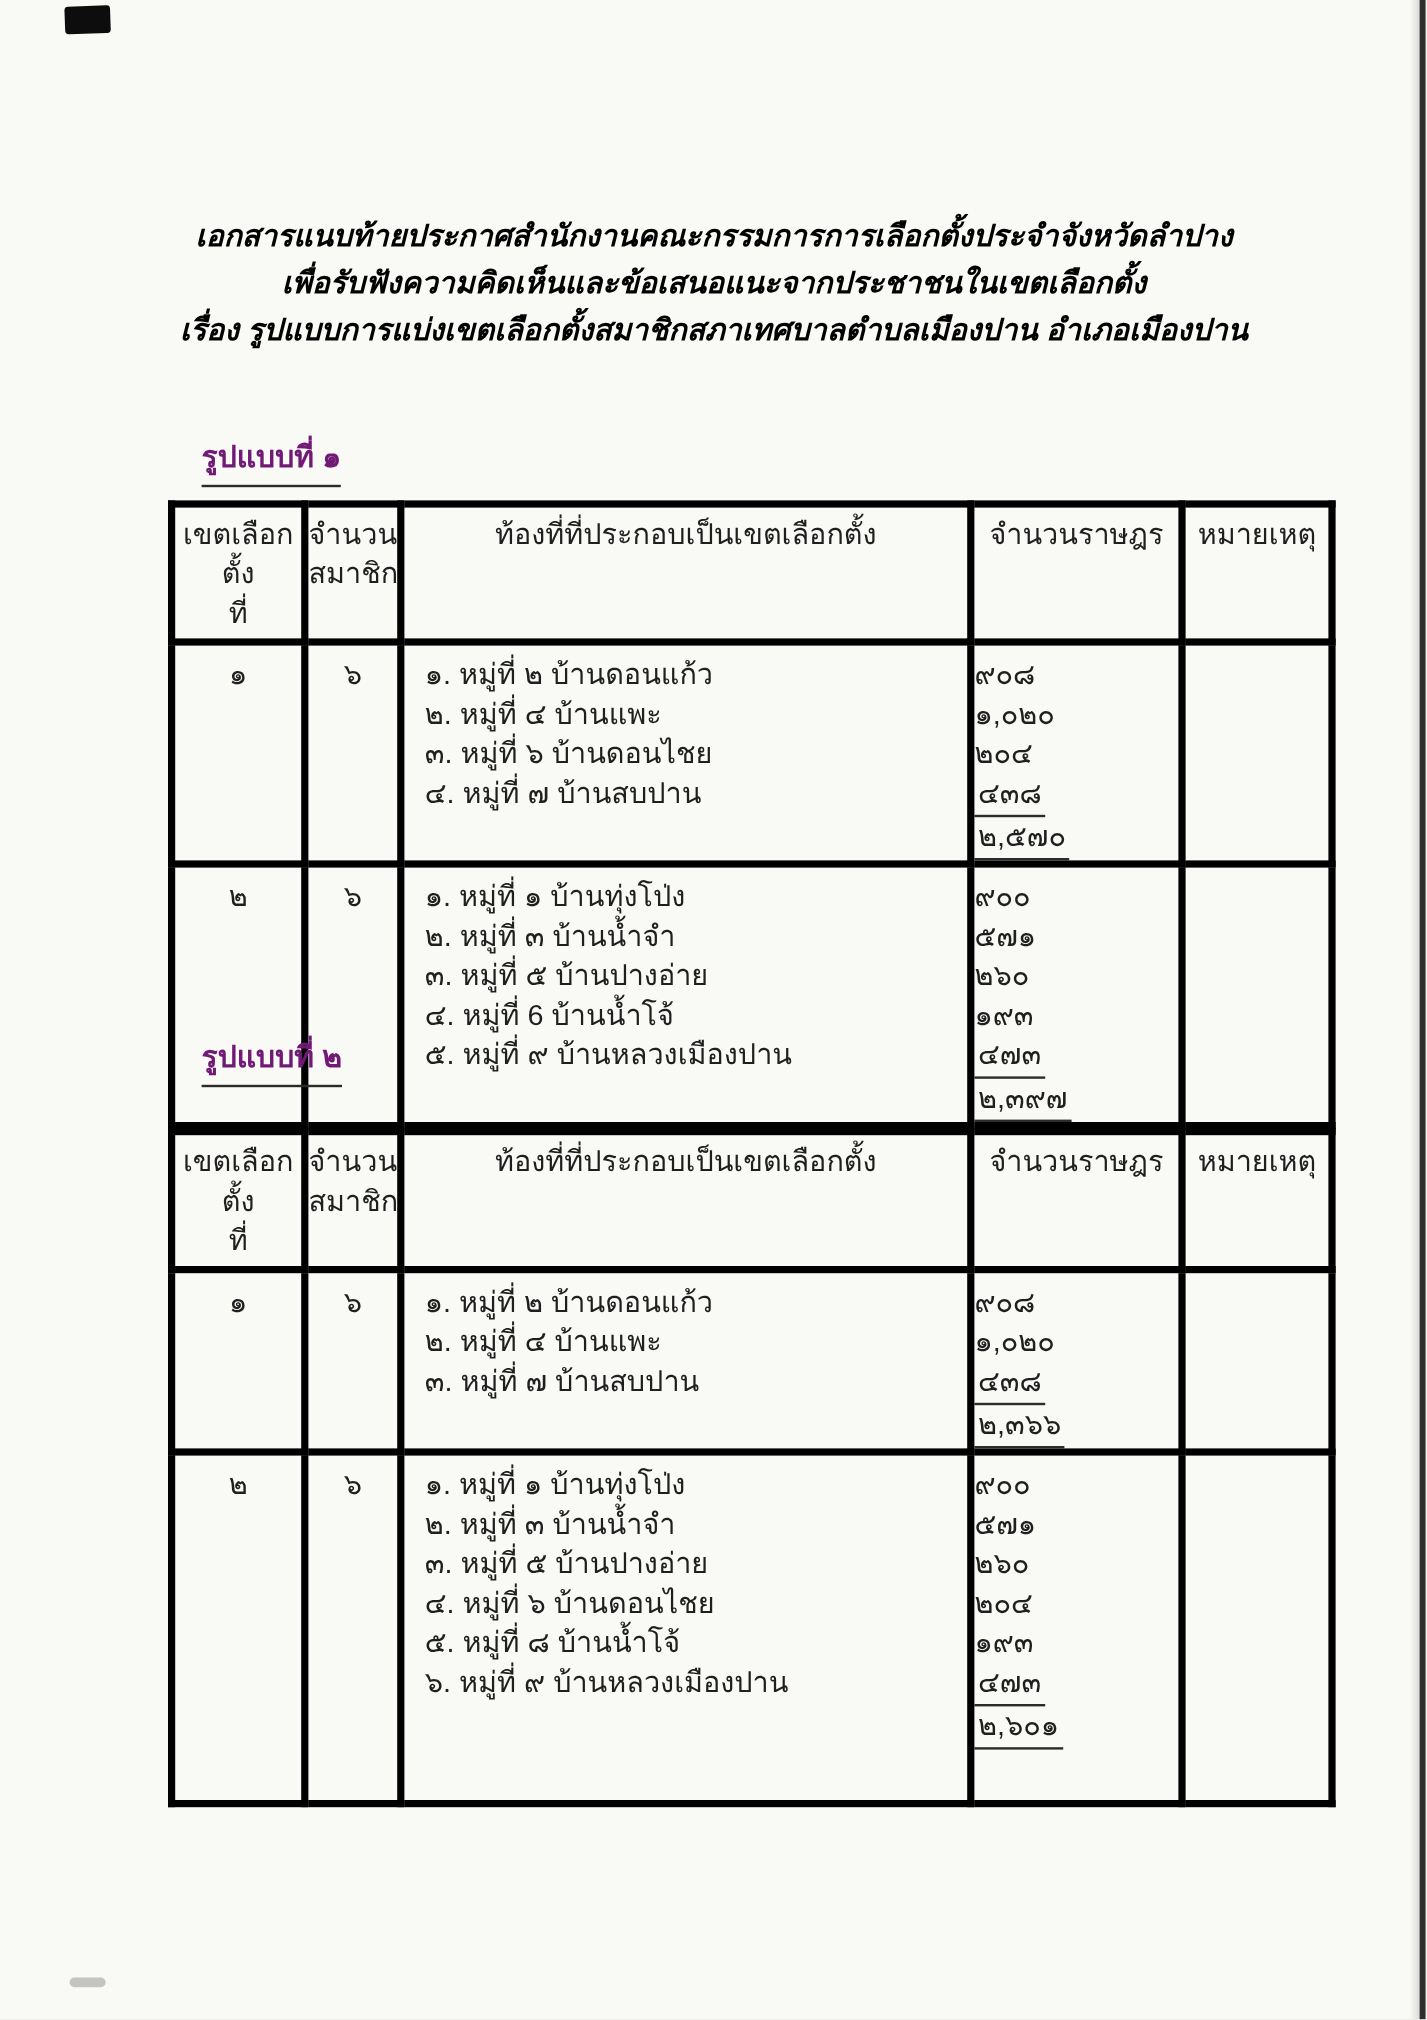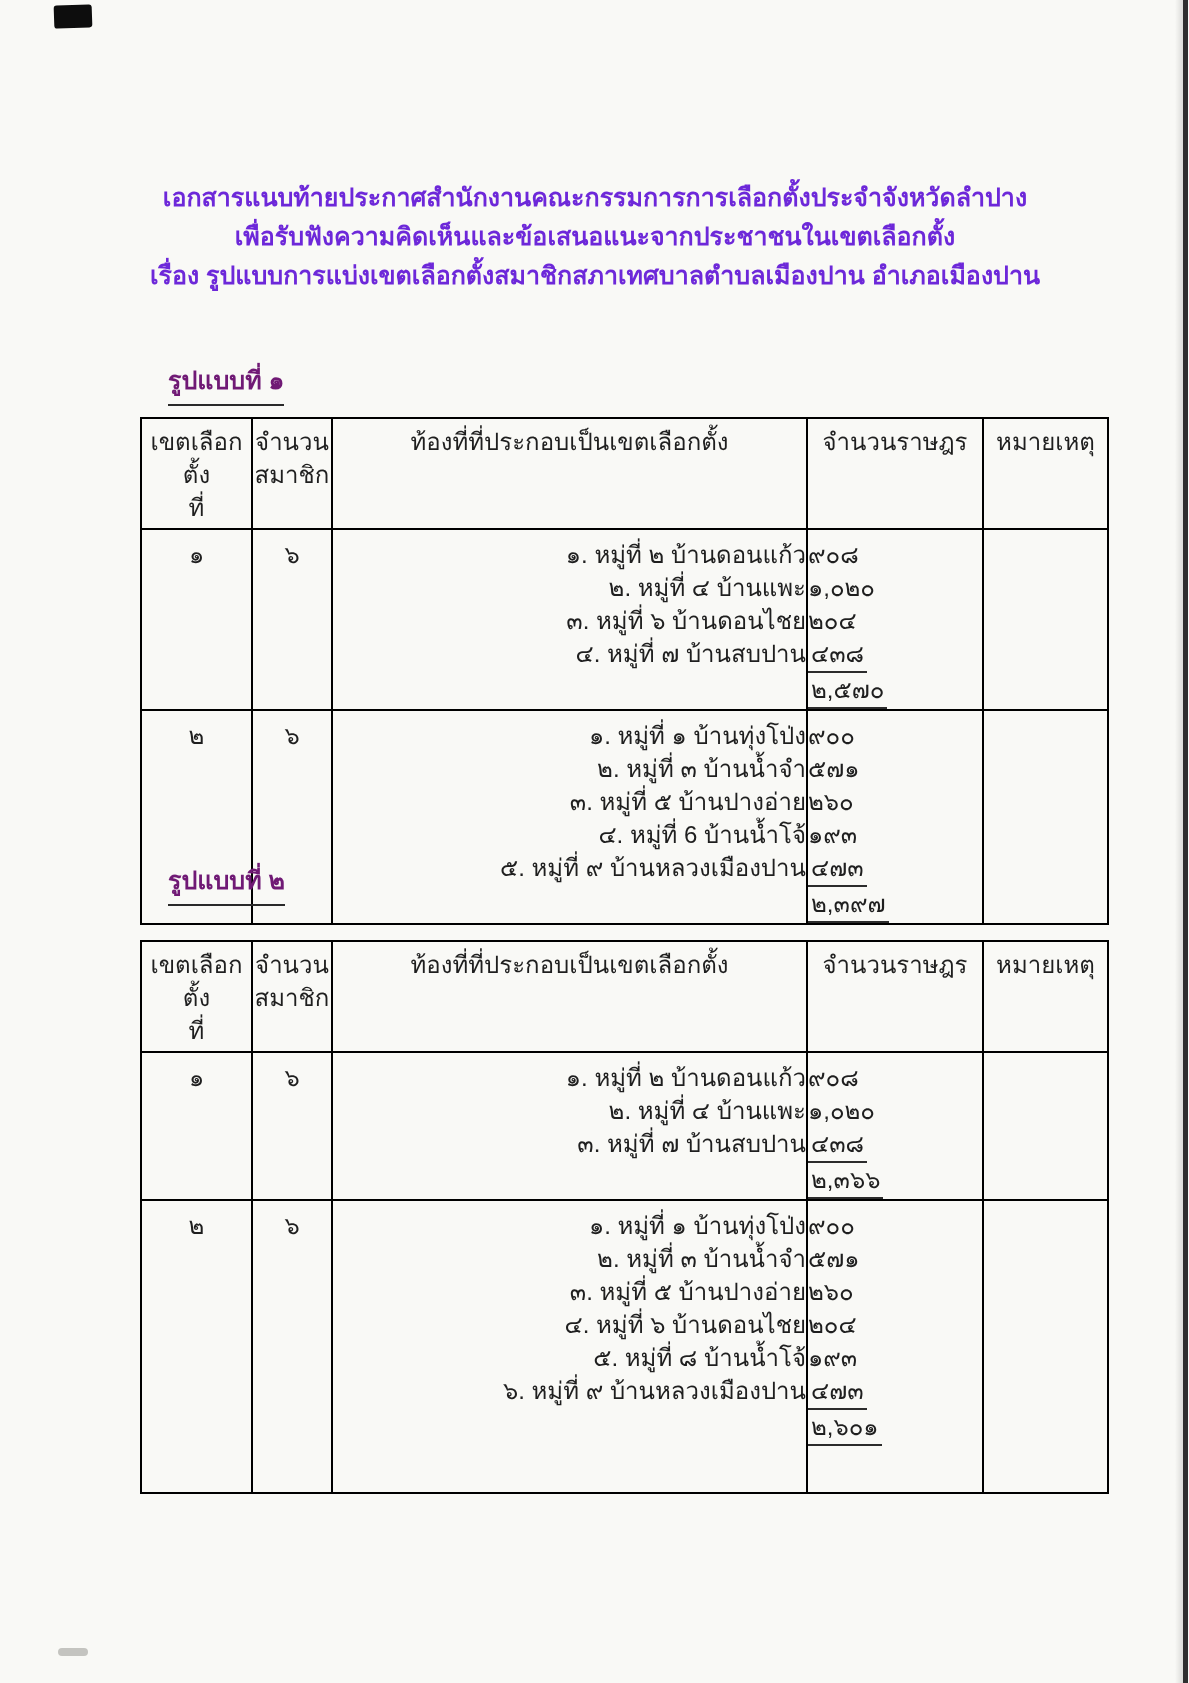--- a/index.html
+++ b/index.html
@@ -14,42 +14,42 @@
   .corner-mark { position:absolute; left:54px; top:5px; width:38px; height:23px;
     background:#0d0d0d; border-radius:3px; transform:rotate(-2deg); }
   .edge-shadow { position:absolute; top:0; right:1px; width:5px; height:1683px;
     background:#2f2f2f; }
   .edge-shadow-soft { position:absolute; top:0; right:6px; width:8px; height:1683px;
     background:linear-gradient(to right, rgba(0,0,0,0), rgba(0,0,0,0.12)); }
   .bottom-smudge { position:absolute; left:58px; top:1648px; width:30px; height:8px;
     background:#c4c4c0; border-radius:4px; }
 
   .title-block { position:absolute; top:178px; left:15px; width:1160px;
-    text-align:center; font-size:25px; font-weight:bold; line-height:39px; color:#6d28d9; }
+    text-align:center; font-size:25px; font-weight:bold; line-height:39px; color:#000000;font-style:italic; }
 
   .section-label { position:absolute; left:168px; font-size:25px; font-weight:bold;
     color:#701a75; }
   .section-label .ul { display:inline-block; border-bottom:2px solid #2a2a2a; padding-bottom:4px; }
   .label-1 { top:360px; }
   .label-2 { top:860px; }
 
   table.doc-table { position:absolute; left:140px; border-collapse:collapse;
     table-layout:fixed; width:967px; background:transparent; }
   .table-1 { top:417px; }
   .table-2 { top:940px; }
 
   .doc-table th, .doc-table td {
-    border:2px solid #000000; vertical-align:top;
+    border:6px solid #000000; vertical-align:top;
     font-size:24px; font-weight:normal; line-height:33px;
   }
   .doc-table { border:2px solid #4a4a4a; }
   .doc-table thead th { text-align:center; padding-top:6px; padding-bottom:4px; }
   .doc-table td { padding-top:8px; }
   .c-district, .c-members { text-align:center; }
-  .c-area { text-align:right; padding-left:17px; }
+  .c-area { text-align:left; padding-left:17px; }
   .c-pop { }
   .hdr-line { display:block; }
   .u { display:inline-block; border-bottom:2px solid #2c2c2c; padding:0 3px 1px 3px; }
 </style>
 </head>
 <body>
 
 <div class="page">
 
   <div class="corner-mark"></div>

